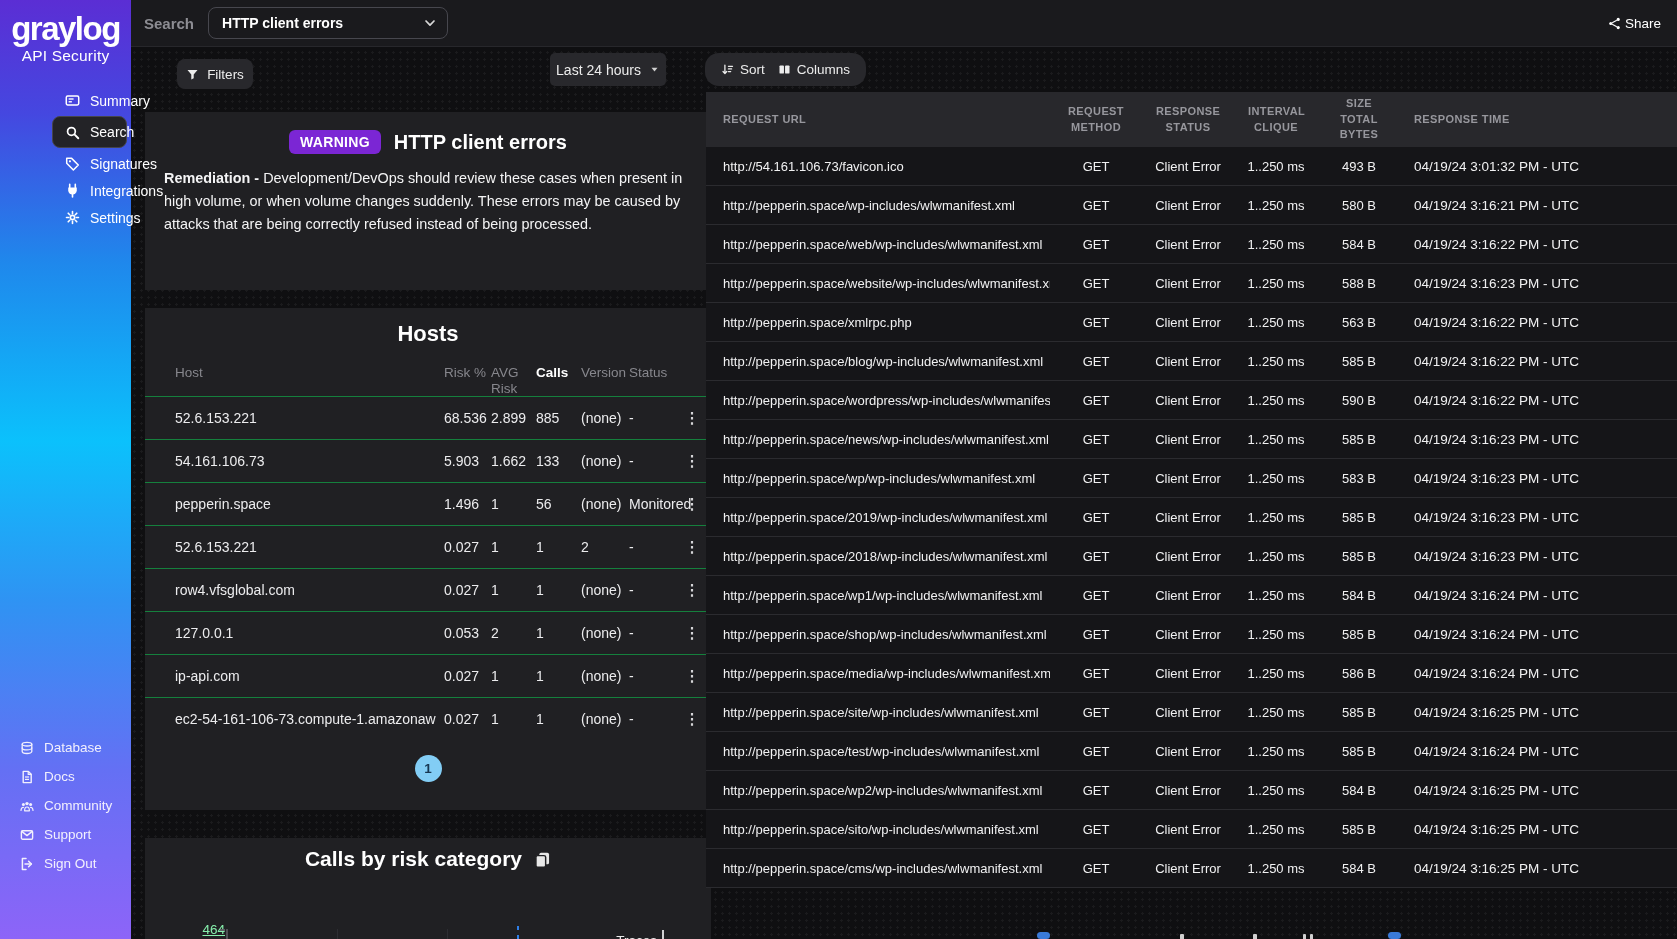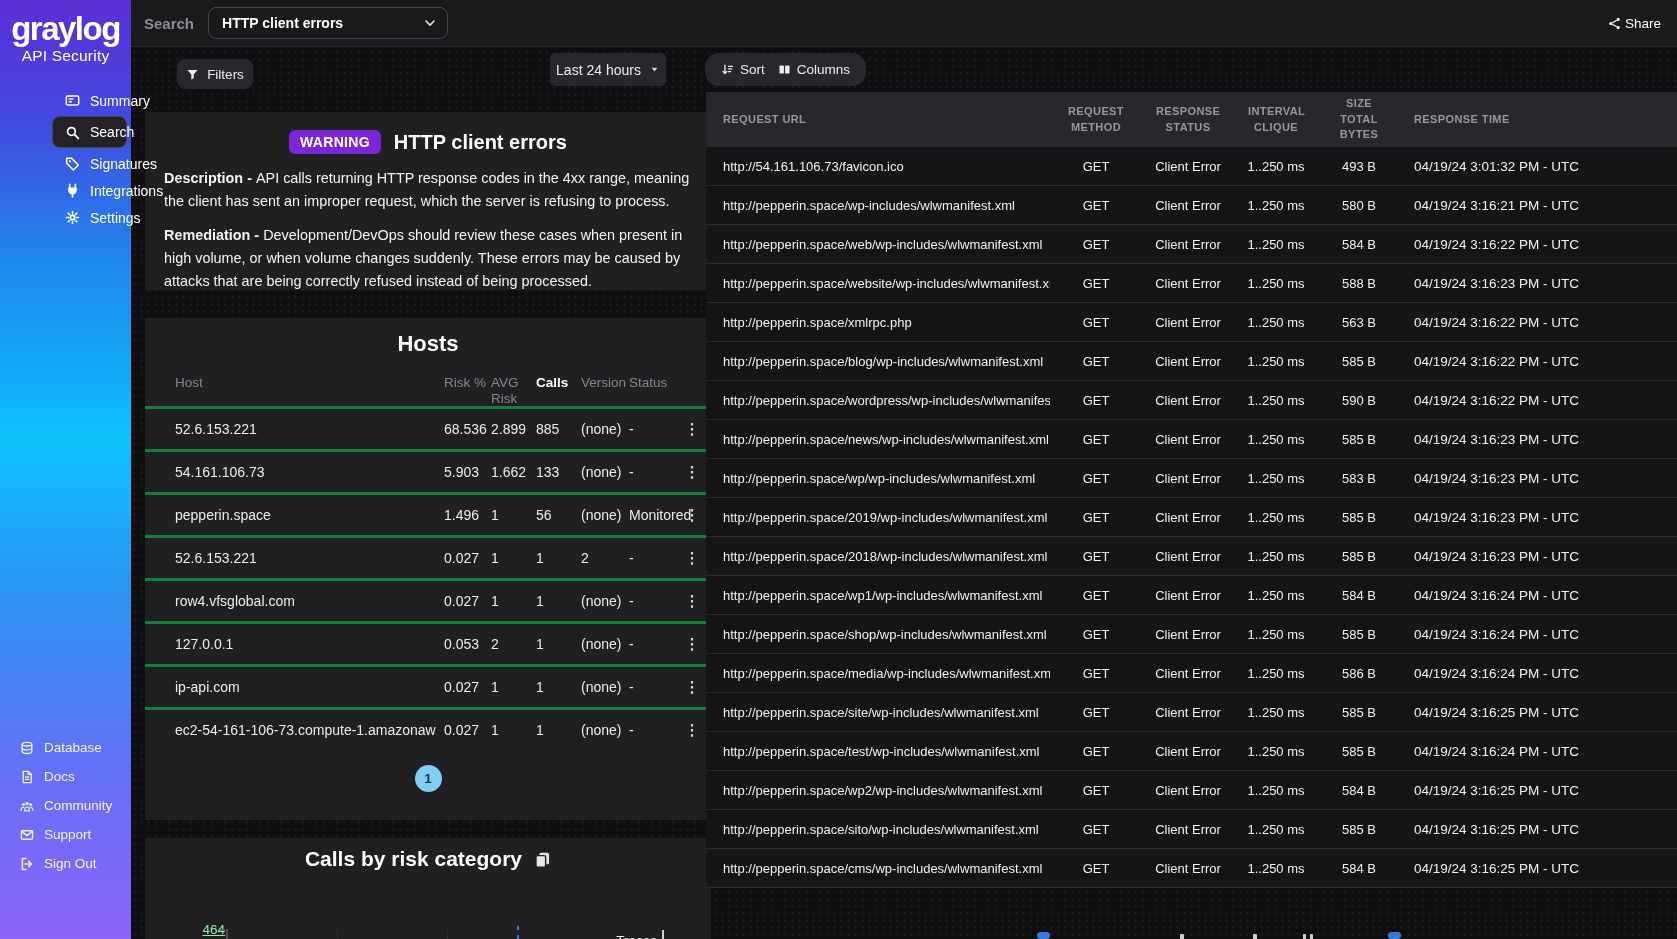--- a/index.html
+++ b/index.html
@@ -66,29 +66,29 @@
   .detail-head { display:flex; align-items:center; justify-content:center; gap:13px;
     margin-top:18px; }
   .warn-badge { color:#fff; font-size:14px; font-weight:700; padding:4px 11px;
     border-radius:6px; letter-spacing:0.3px; }
   .detail-title { color:#fff; font-size:20px; font-weight:700; }
   .detail-body { margin:13px 19px 0; color:#f4f4f5; font-size:14.4px; line-height:1.6; }
   .detail-body p + p { margin-top:11px; }
   .detail-body b { font-weight:700; }
 
   
-  .hosts-panel { top:318px; height:502px; }
+  .hosts-panel { top:308px; height:502px; }
   .hosts-title { text-align:center; color:#fff; font-size:22px; font-weight:700;
     padding-top:13px; height:41px; }
   .hosts-grid { display:grid; grid-template-columns:1fr 47px 45px 45px 48px 54px 18px;
     align-items:center; padding:0 10px 0 30px; }
   .hosts-header { height:47px; color:#87878d; font-size:13.5px; }
   .hosts-header .col-calls { color:#fff; font-weight:700; }
   .hosts-header .wrap2 { line-height:1.15;margin-top:16px; }
-  .hosts-row { height:43px; border-top:3px solid #15803d; color:#ececee; font-size:14px;
+  .hosts-row { height:43px; border-top:1px solid #15803d; color:#ececee; font-size:14px;
     cursor:pointer; }
   .hosts-row .host-cell { white-space:nowrap; overflow:hidden; padding-right:4px; }
   .kebab { color:#d5d5d8; font-size:15px; font-weight:700; text-align:center; cursor:pointer; }
   .hosts-pager { display:flex; justify-content:center; margin-top:15px; }
   .page-circle { width:27px; height:27px; border-radius:50%; background:#82cdf5;
     color:#173752; font-size:13.5px; font-weight:700; display:flex; align-items:center;
     justify-content:center; cursor:pointer; }
 
   
   .chart-panel { top:838px; height:160px; }
@@ -309,21 +309,20 @@
       <span>Columns</span>
     </div>
   </div>
 
   <div class="panel detail-panel">
     <div class="detail-head">
       <span class="warn-badge" style="background: rgb(123, 38, 212);">WARNING</span>
       <span class="detail-title">HTTP client errors</span>
     </div>
     <div class="detail-body">
-      <p><b>Description - </b><span>API calls returning HTTP response codes in the 4xx range, meaning the client has sent an improper request, which the server is refusing to process.</span></p>
       <p><b>Remediation - </b><span>Development/DevOps should review these cases when present in high volume, or when volume changes suddenly. These errors may be caused by attacks that are being correctly refused instead of being processed.</span></p>
     </div>
   </div>
 
   <div class="panel hosts-panel">
     <div class="hosts-title">Hosts</div>
     <div class="hosts-grid hosts-header">
       <div>Host</div>
       <div>Risk %</div>
       <div class="wrap2">AVG Risk</div>

